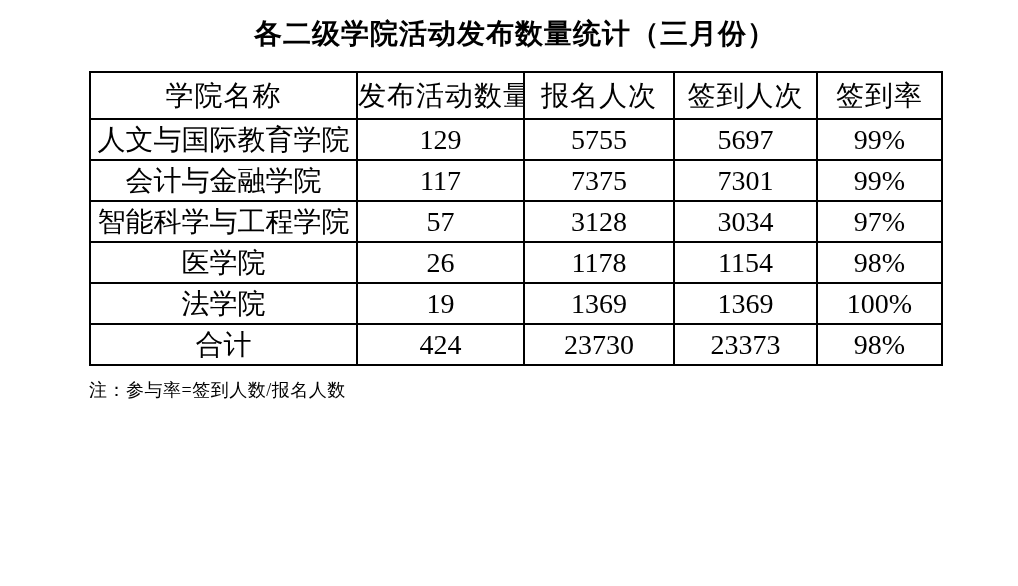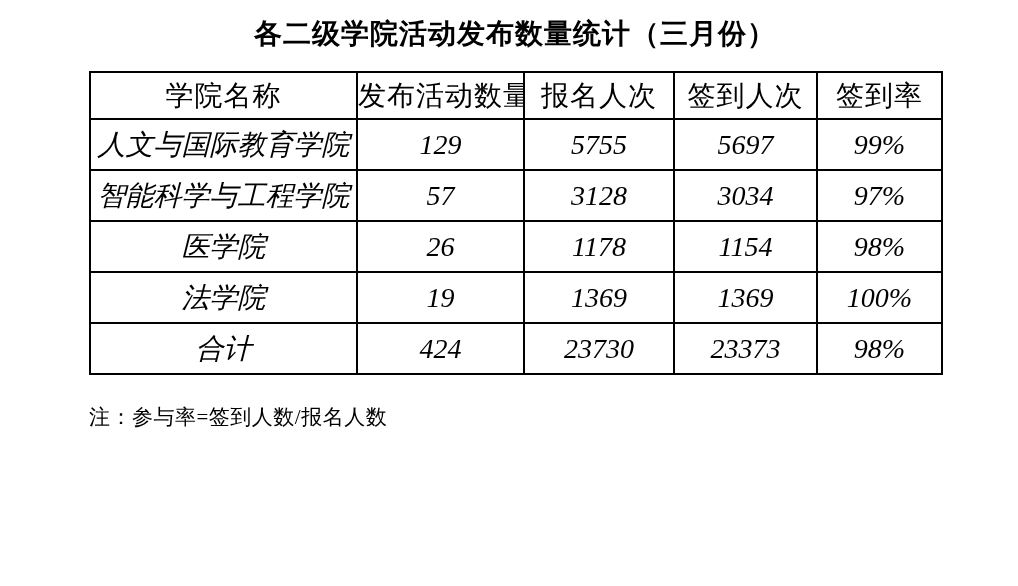--- a/index.html
+++ b/index.html
@@ -39,24 +39,24 @@
     text-align: center;
     vertical-align: middle;
     font-size: 28px;
     font-weight: normal;
     padding: 0;
     overflow: hidden;
     white-space: nowrap;
   }
   table.stats th { letter-spacing: 1px; }
   table.stats thead tr { height: 47px; }
-  table.stats tbody tr { height: 51px; font-style: italic; }
+  table.stats tbody tr { height: 41px; }
   .footnote {
-    margin-top: 28px;
-    font-size: 21px;
+    margin-top: 12px;
+    font-size: 18px;
     letter-spacing: 0.5px;
   }
 </style>
 </head>
 <body>
 
 <div class="page">
   <h1 class="doc-title">各二级学院活动发布数量统计（三月份）</h1>
 
   <table class="stats">
@@ -75,20 +75,27 @@
           <th>签到人次</th>
           <th>签到率</th>
         </tr>
     </thead>
     <tbody id="table-body">
         <tr>
           <td>人文与国际教育学院</td>
           <td>129</td>
           <td>5755</td>
           <td>5697</td>
+          <td>99%</td>
+        </tr>
+        <tr>
+          <td>会计与金融学院</td>
+          <td>117</td>
+          <td>7375</td>
+          <td>7301</td>
           <td>99%</td>
         </tr>
         <tr>
           <td>智能科学与工程学院</td>
           <td>57</td>
           <td>3128</td>
           <td>3034</td>
           <td>97%</td>
         </tr>
         <tr>

